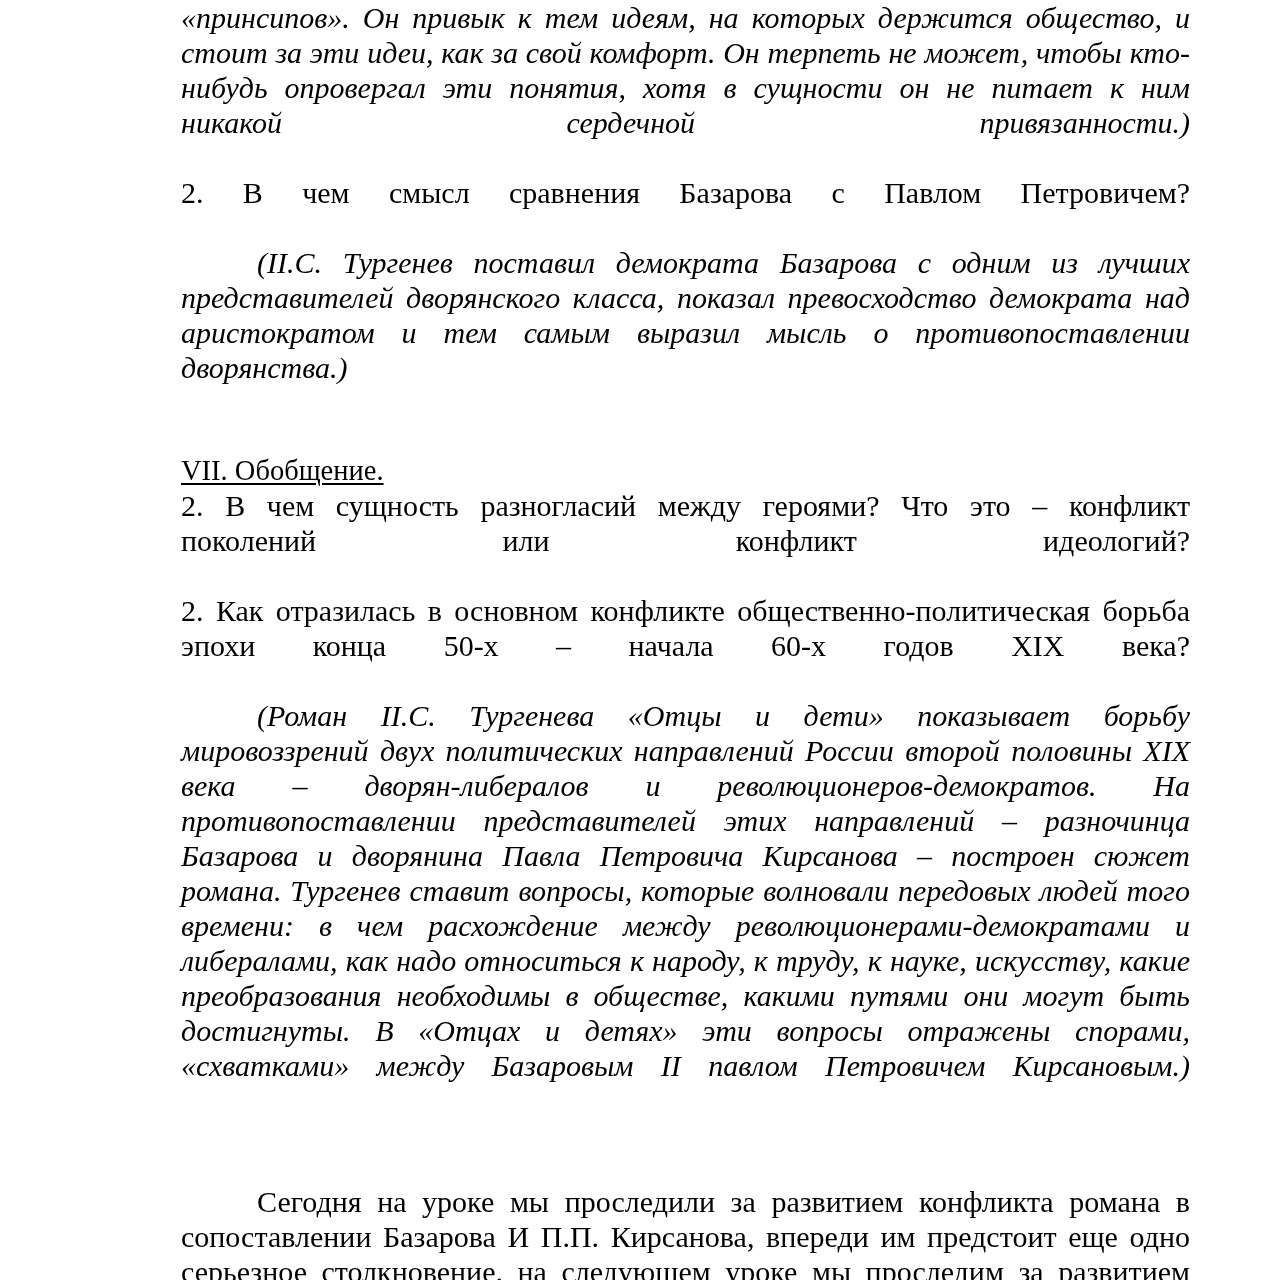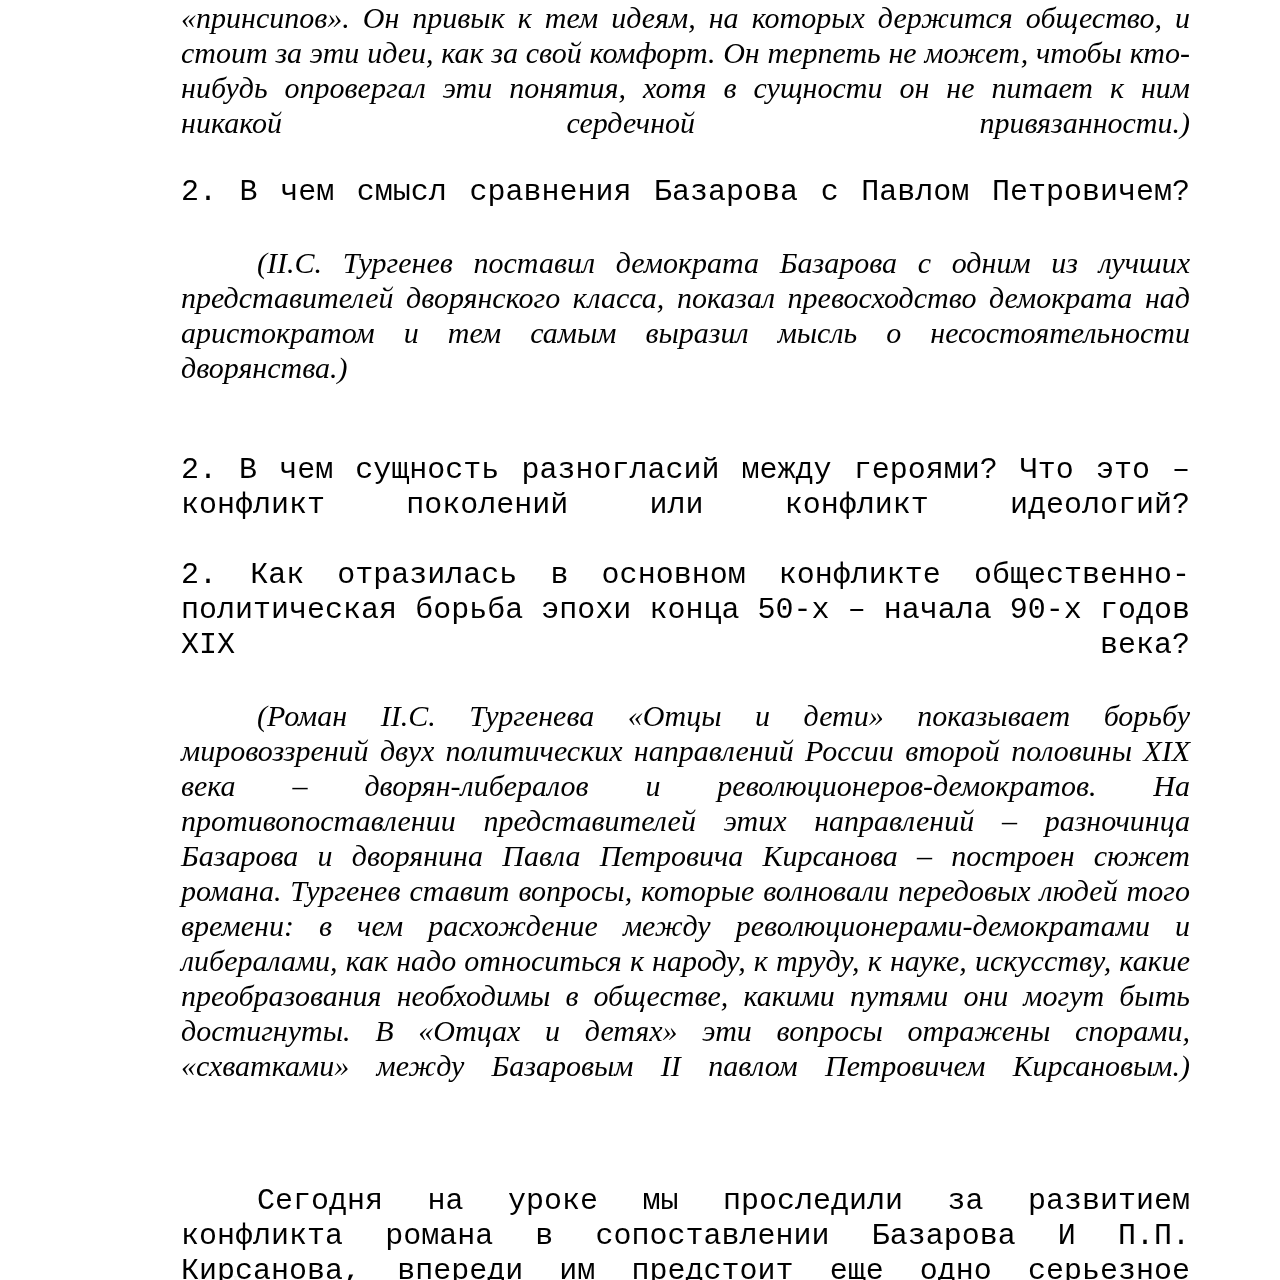--- a/index.html
+++ b/index.html
@@ -36,21 +36,20 @@
     margin: 0;
     text-align: justify;
     text-justify: inter-word;
     font-size: 30px;
     line-height: 35px;
     letter-spacing: 0;
   }
 
   .para.roman {
     font-style: normal;
-    font-family: Liberation Mono, monospace;
   }
 
   .para.italic {
     font-style: italic;
   }
 
   
   .para.indent {
     text-indent: 76px;
   }
@@ -101,28 +100,29 @@
 <body>
 
 <div class="page">
 
   <div class="text-column">
 
     <p class="para italic">«принсипов». Он привык к тем идеям, на которых держится общество, и стоит за эти идеи, как за свой комфорт. Он терпеть не может, чтобы кто-нибудь опровергал эти понятия, хотя в сущности он не питает к ним никакой сердечной привязанности.)</p>
 
     <p class="para roman">2. В чем смысл сравнения Базарова с Павлом Петровичем?</p>
 
-    <p class="para italic indent">(II.С. Тургенев поставил демократа Базарова с одним из лучших представителей дворянского класса, показал превосходство демократа над аристократом и тем самым выразил мысль о несостоятельности дворянства.)</p>
+    <p class="para italic indent">(II.С. Тургенев поставил демократа Базарова с одним из лучших представителей дворянского класса, показал превосходство демократа над аристократом и тем самым выразил мысль о противопоставлении дворянства.)</p>
 
     <div class="spacer-md"></div>
 
+    <h2 class="heading"><span class="heading-text">VII. Обобщение.</span></h2>
 
     <p class="para roman">2. В чем сущность разногласий между героями? Что это – конфликт поколений или конфликт идеологий?</p>
 
-    <p class="para roman">2. Как отразилась в основном конфликте общественно-политическая борьба эпохи конца 50-х – начала 90-х годов XIX века?</p>
+    <p class="para roman">2. Как отразилась в основном конфликте общественно-политическая борьба эпохи конца 50-х – начала 60-х годов XIX века?</p>
 
     <p class="para italic indent">(Роман II.С. Тургенева «Отцы и дети» показывает борьбу мировоззрений двух политических направлений России второй половины XIX века – дворян-либералов и революционеров-демократов. На противопоставлении представителей этих направлений – разночинца Базарова и дворянина Павла Петровича Кирсанова – построен сюжет романа. Тургенев ставит вопросы, которые волновали передовых людей того времени: в чем расхождение между революционерами-демократами и либералами, как надо относиться к народу, к труду, к науке, искусству, какие преобразования необходимы в обществе, какими путями они могут быть достигнуты. В «Отцах и детях» эти вопросы отражены спорами, «схватками» между Базаровым II павлом Петровичем Кирсановым.)</p>
 
     <div class="spacer-lg"></div>
 
 
     <p class="para roman indent">Сегодня на уроке мы проследили за развитием конфликта романа в сопоставлении Базарова И П.П. Кирсанова, впереди им предстоит еще одно серьезное столкновение. на следующем уроке мы проследим за развитием конфликта Базарова с миром дворнянства. Для этого вам необходимо прочитать главы XII – XIX и ответить на вопросы:</p>
 
   </div>
 

